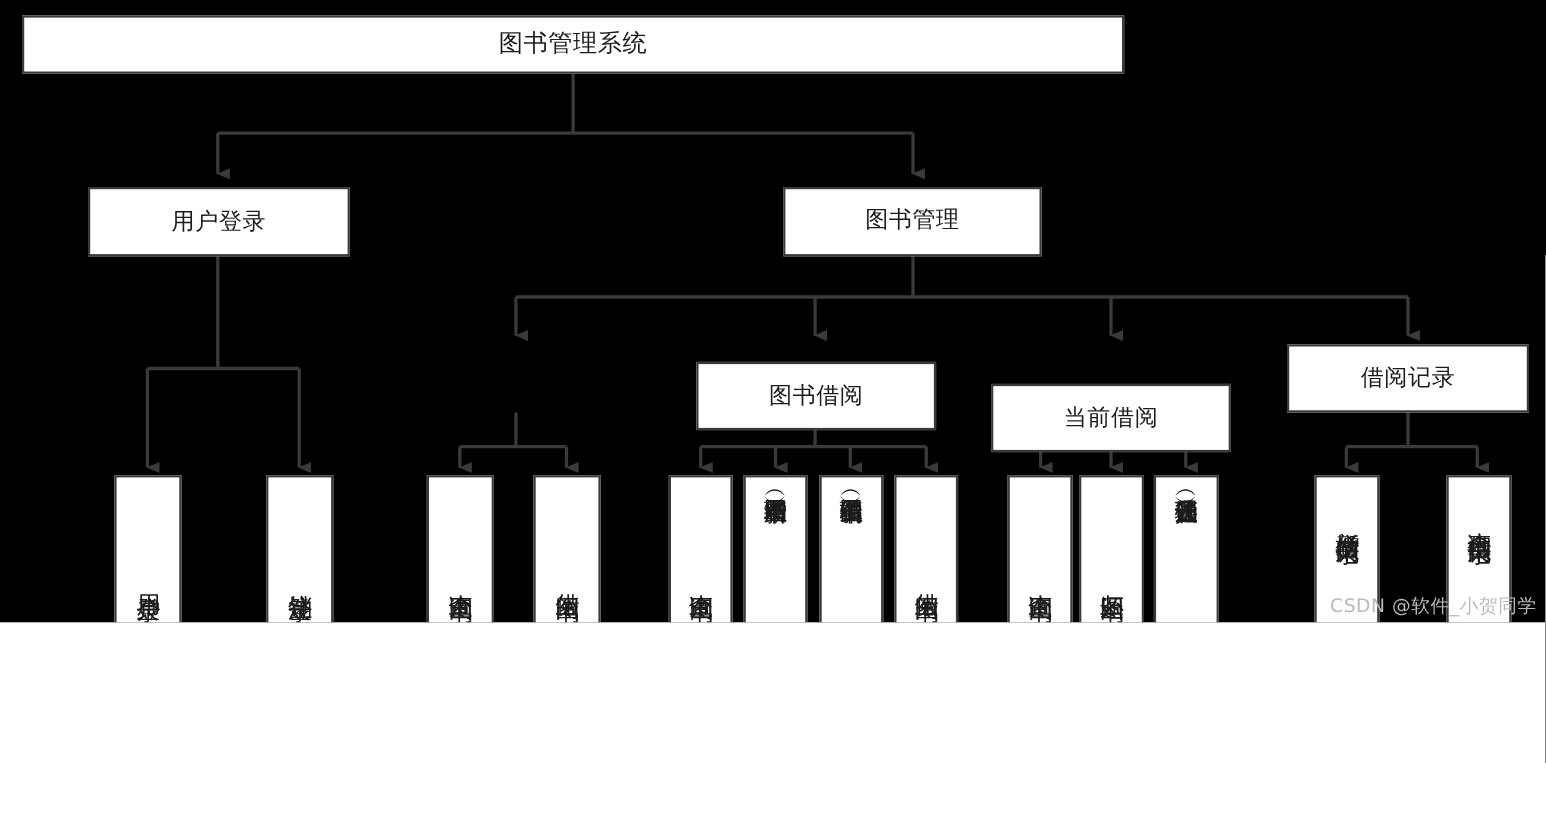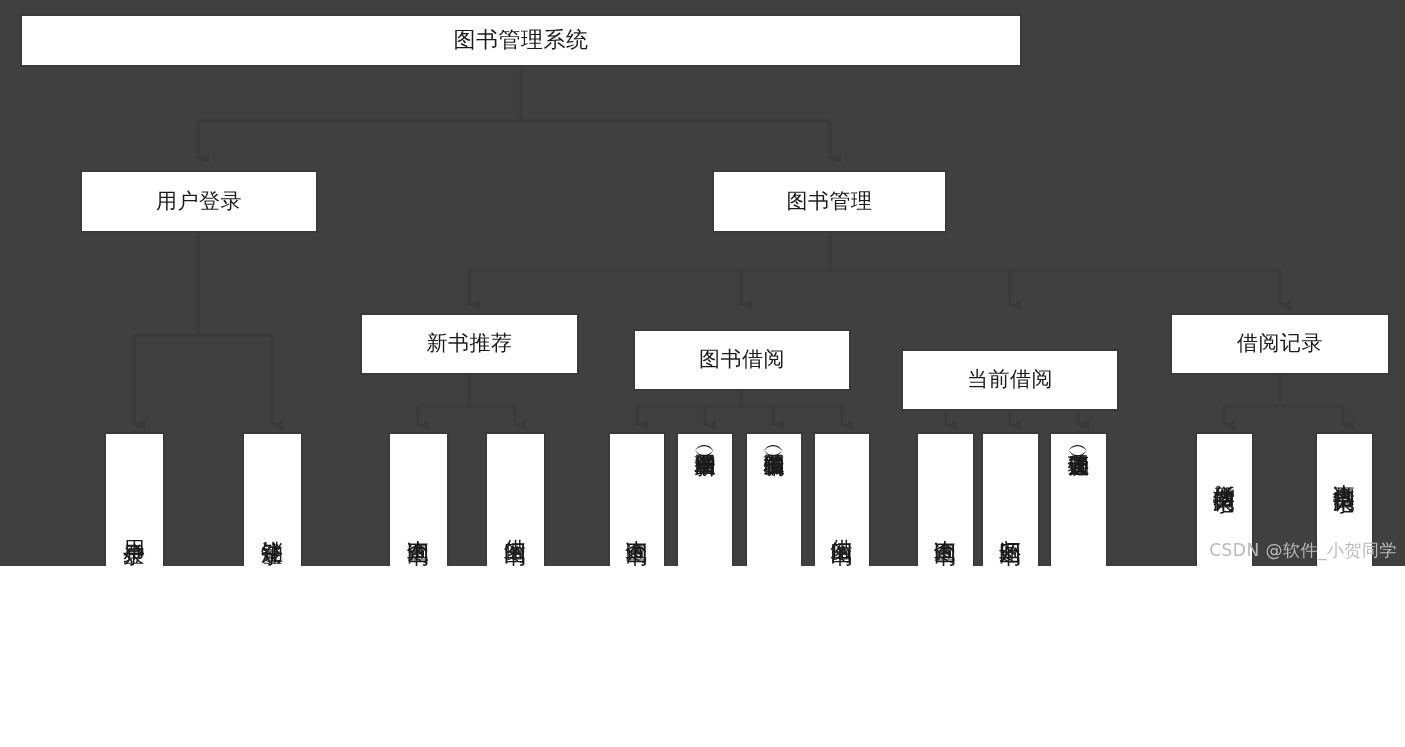--- a/index.html
+++ b/index.html
@@ -8,21 +8,21 @@
     padding: 0;
     background: #ffffff;
   }
   body {
     font-family: "DejaVu Sans", "Liberation Sans", sans-serif;
   }
   #diagram-root {
     position: relative;
     width: 1405px;
     height: 566px;
-    background: #404040;
+    background: #000000;
     overflow: hidden;
   }
   #edges-layer {
     position: absolute;
     left: 0;
     top: 0;
     width: 1405px;
     height: 747px;
     pointer-events: none;
   }
@@ -138,27 +138,24 @@
   </svg>
 
   <div class="node horiz root" style="left:20px; top:14px; width:1002px; height:53px;">
     <span class="label">图书管理系统</span>
   </div>
 
   <div class="node horiz" style="left:80px; top:170px; width:238px; height:63px;">
     <span class="label">用户登录</span>
   </div>
 
-  <div class="node horiz" style="left:712px; top:170px; width:235px; height:63px;">
+  <div class="node horiz" style="left:712px; top:170px; width:235px; height:63px;font-family:Liberation Mono, monospace;">
     <span class="label">图书管理</span>
   </div>
 
-  <div class="node horiz" style="left:360px; top:313px; width:219px; height:62px;">
-    <span class="label">新书推荐</span>
-  </div>
 
   <div class="node horiz" style="left:633px; top:329px; width:218px; height:62px;">
     <span class="label">图书借阅</span>
   </div>
 
   <div class="node horiz" style="left:901px; top:313px; width:218px; height:62px;margin-top:36px;">
     <span class="label">当前借阅</span>
   </div>
 
   <div class="node horiz" style="left:1170px; top:313px; width:220px; height:62px;font-family:Liberation Serif, serif;">

